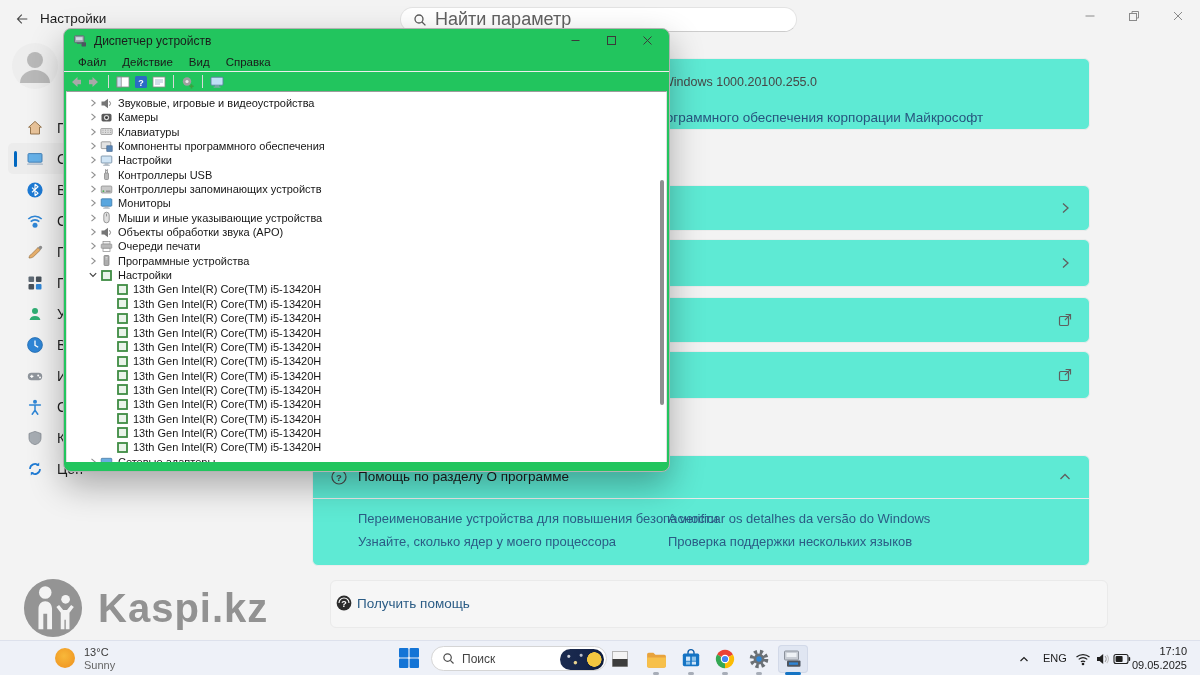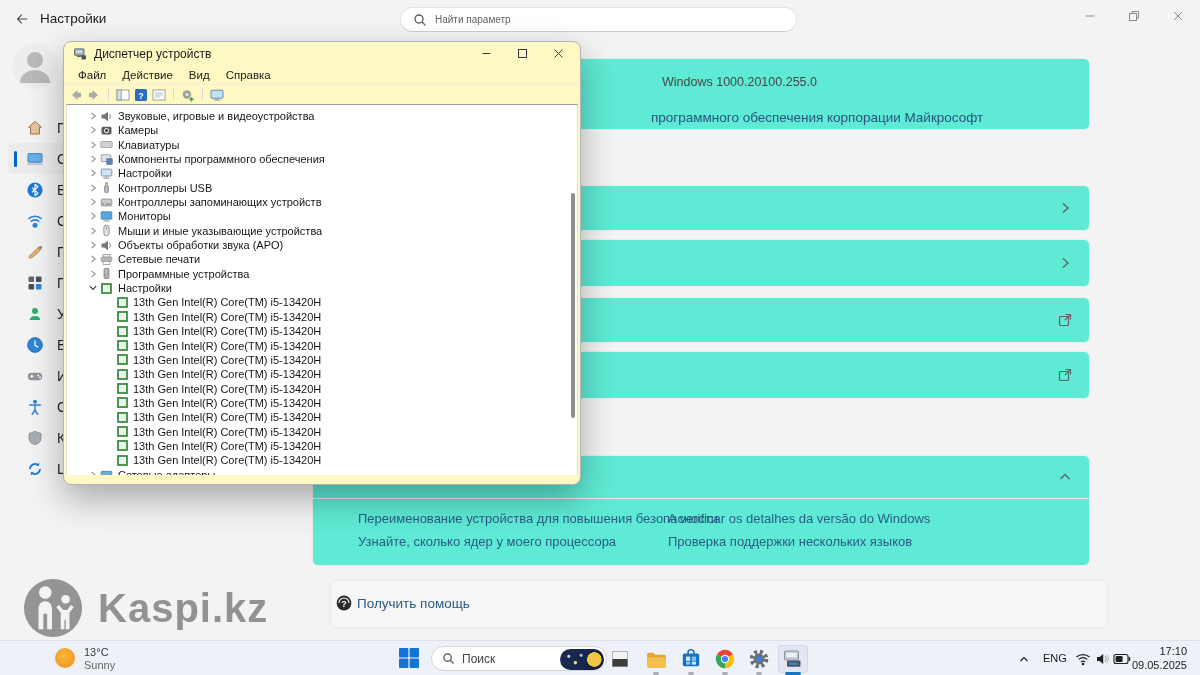--- a/index.html
+++ b/index.html
@@ -8,21 +8,21 @@
     font-family:"Liberation Sans",sans-serif;background:#f3f3f3;color:#1b1b1b;}
   .abs{position:absolute;}
   svg{display:block;}
 
   
   .set-header{position:absolute;left:0;top:0;width:1200px;height:40px;}
   .back-btn{position:absolute;left:10px;top:8px;width:22px;height:22px;display:flex;align-items:center;justify-content:center;}
   .set-title{position:absolute;left:40px;top:11px;font-size:13.5px;color:#1b1b1b;}
   .set-search{position:absolute;left:400px;top:7px;width:397px;height:25px;background:#fff;
     border:1px solid #e3e3e3;border-bottom-color:#cccccc;border-radius:14px;display:flex;align-items:center;padding-left:12px;gap:8px;}
-  .set-search .ph{font-size:10px;color:#616161;}
+  .set-search .ph{font-size:18px;color:#616161;}
   .caption{position:absolute;top:0;right:0;display:flex;}
   .cap-btn{width:44px;height:32px;display:flex;align-items:center;justify-content:center;color:#8a8a8a;}
 
   .avatar{position:absolute;left:12px;top:43px;width:46px;height:46px;border-radius:50%;background:#ededed;overflow:hidden;}
   .side-item{position:absolute;left:8px;width:132px;height:31px;border-radius:5px;
     display:flex;align-items:center;padding-left:18px;gap:13px;}
   .side-item.selected{background:#ececec;}
   .side-item .accent{position:absolute;left:6px;top:7.5px;width:3px;height:16px;border-radius:2px;background:#0067c0;display:none;}
   .side-item.selected .accent{display:block;}
   .side-item .lbl{font-size:14px;color:#1f1f1f;white-space:nowrap;}
@@ -32,21 +32,21 @@
   .row-chev{position:absolute;right:16px;top:50%;transform:translateY(-50%);width:16px;height:16px;}
   .ver-text{position:absolute;left:662px;top:75px;font-size:12.5px;color:#474747;white-space:nowrap;}
   .ms-link{position:absolute;left:651px;top:110px;font-size:13.5px;color:#27557e;white-space:nowrap;}
   .help-head-lbl{position:absolute;left:45px;top:13px;font-size:13.5px;color:#1b1b1b;white-space:nowrap;}
   .divider{position:absolute;left:0;right:0;top:42px;border-top:1px solid #e9e9e9;}
   .hlink{position:absolute;font-size:13px;color:#2b5c85;white-space:nowrap;}
   .gethelp{position:absolute;left:330px;top:580px;width:778px;height:48px;background:#f6f6f6;border:1px solid #eaeaea;border-radius:6px;}
   .gethelp .lbl{position:absolute;left:26px;top:15px;font-size:13.5px;color:#2b5c85;}
 
   
-  .dm{position:absolute;left:63px;top:41px;width:518px;height:444px;background:#fef9c3;
+  .dm{position:absolute;left:63px;top:28px;width:607px;height:444px;background:#22c55e;
     border:1px solid #b3b3b3;border-radius:8px;box-shadow:0 14px 34px rgba(0,0,0,.30);z-index:10;}
   .dm-titlebar{position:absolute;left:0;top:0;right:0;height:23px;display:flex;align-items:center;}
   .dm-ticon{width:14px;height:14px;margin-left:9px;}
   .dm-title{font-size:12px;margin-left:7px;color:#1b1b1b;}
   .dm-caption{position:absolute;right:4px;top:0;display:flex;}
   .dm-cap{width:36px;height:23px;display:flex;align-items:center;justify-content:center;color:#3a3a3a;}
   .dm-menubar{position:absolute;left:0;top:23px;right:0;height:20px;display:flex;align-items:center;padding-left:6px;border-bottom:1px solid #ededed;}
   .dm-menu{font-size:11.5px;padding:0 8px;color:#1b1b1b;}
   .dm-toolbar{position:absolute;left:0;top:43px;right:0;height:19px;display:flex;align-items:center;padding-left:5px;gap:4px;}
   .tb-ico{width:14px;height:14px;}
@@ -560,21 +560,21 @@
                 <path d="M4.5 2.8 8.2 6 4.5 9.2" stroke="#8f8f8f" stroke-width="1.1" fill="none"></path>
               </svg>
             </span>
             <span class="ticon" style="left:33px">
               <svg width="13" height="13" viewBox="0 0 13 13">
                 <rect x="3" y="1.5" width="7" height="2.6" fill="#efefef" stroke="#8a8a8a" stroke-width=".7"></rect>
                 <rect x="1.2" y="4.1" width="10.6" height="4.2" rx=".6" fill="#b8b8b8" stroke="#8a8a8a" stroke-width=".6"></rect>
                 <rect x="3" y="8.3" width="7" height="3.2" fill="#fff" stroke="#8a8a8a" stroke-width=".7"></rect>
               </svg>
             </span>
-            <span class="tlbl" style="left:51px">Сетевые печати</span>
+            <span class="tlbl" style="left:51px">Очереди печати</span>
           </div>
           <div class="tree-row">
             <span class="chev">
               <svg width="12" height="12" viewBox="0 0 12 12">
                 <path d="M4.5 2.8 8.2 6 4.5 9.2" stroke="#8f8f8f" stroke-width="1.1" fill="none"></path>
               </svg>
             </span>
             <span class="ticon" style="left:33px">
               <svg width="13" height="13" viewBox="0 0 13 13">
                 <rect x="4" y="1.5" width="5" height="10" rx=".8" fill="#adadad" stroke="#7a7a7a" stroke-width=".7"></rect>

